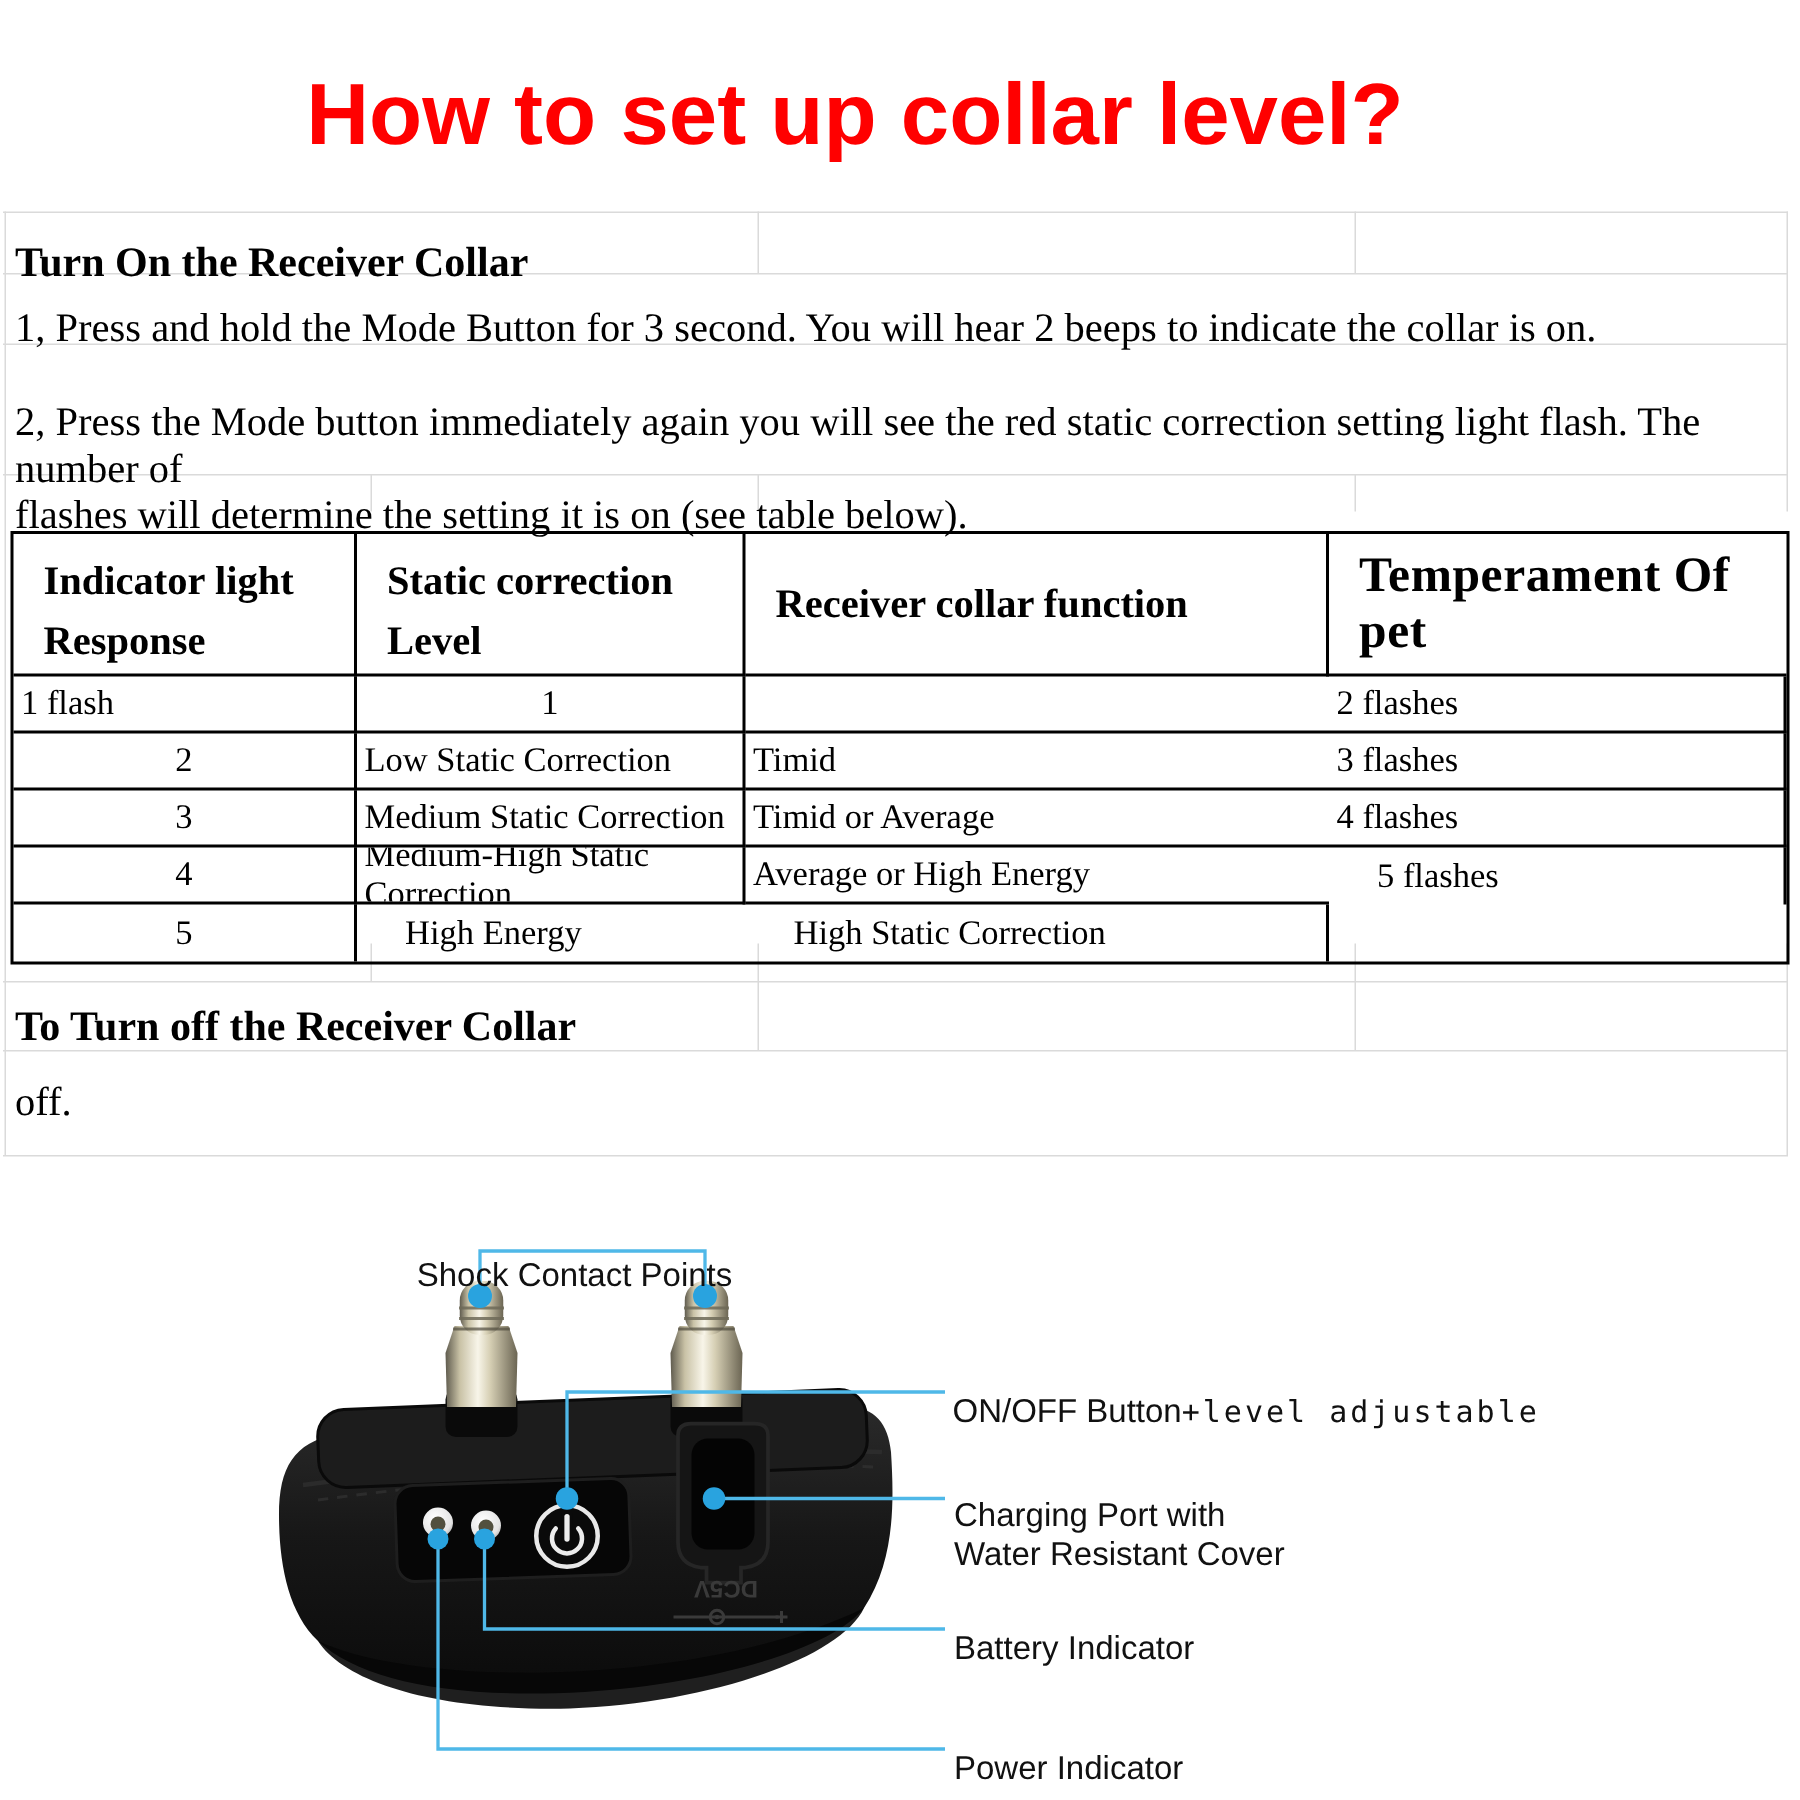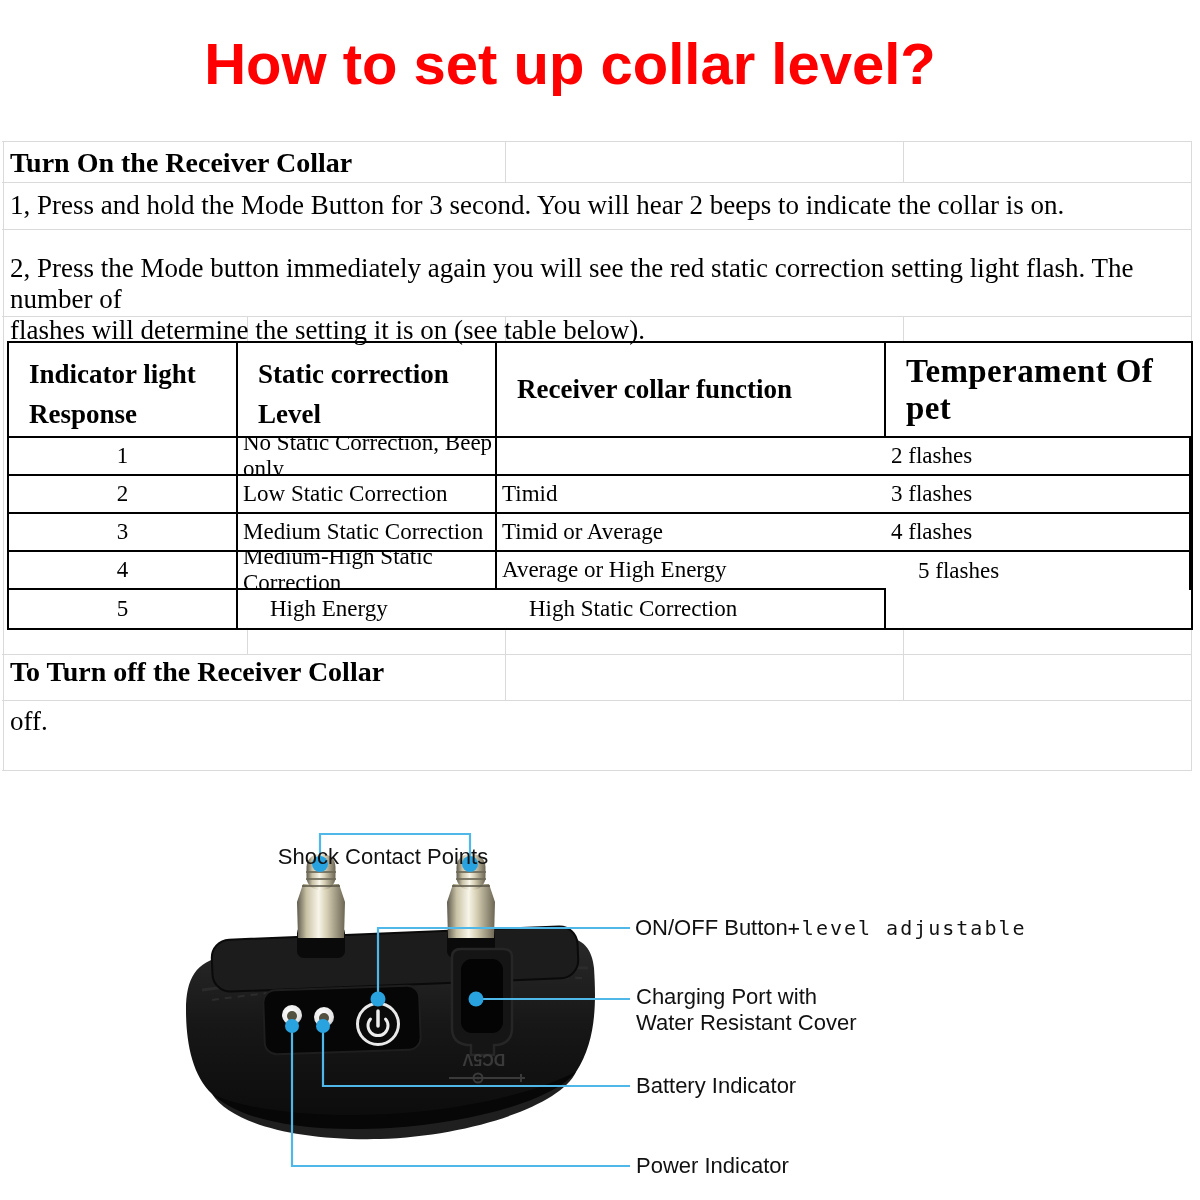--- a/index.html
+++ b/index.html
@@ -1,18 +1,18 @@
 <!DOCTYPE html>
 <html><head>
 <meta charset="utf-8">
 <style>
   html,body{margin:0;padding:0;background:#fff;}
   #page{position:relative;width:1200px;height:1200px;background:#ffffff;overflow:hidden;
         font-family:"Liberation Serif", serif;color:#000;}
-  .abs{position:absolute;}
+  .abs{position:absolute;margin-top:13px;}
   
   .gl-h{position:absolute;left:2px;width:1190px;height:1px;background:#dadada;}
   .gl-v{position:absolute;width:1px;background:#dadada;}
   
   #title{left:0;top:28px;width:1140px;text-align:center;
          font-family:"Liberation Sans", sans-serif;font-weight:bold;
          font-size:58px;line-height:72px;color:#ff0000;letter-spacing:0px;}
   
   .h-serif{font-weight:bold;font-size:28px;line-height:34px;}
   #h-on{left:10px;top:146px;}
@@ -31,21 +31,21 @@
           font-size:23px;overflow:hidden;}
   #ctable .last-col{border-right:none;}
   #ctable .last-row{border-bottom:none;padding-left:32px;}
   #ctable .th{font-weight:bold;font-size:27px;padding-left:20px;}
   #ctable .th-stack{flex-direction:column;align-items:flex-start;justify-content:flex-start;
           padding-top:11px;line-height:40px;}
   #ctable .th-wide{font-size:33px;letter-spacing:0.4px;}
   #ctable .num{justify-content:center;padding-left:0;}
   
   .dlabel{font-family:"Liberation Sans", sans-serif;font-size:22px;line-height:26px;color:#111;}
-  #lbl-shock{left:233px;top:844px;width:300px;text-align:center;}
+  #lbl-shock{left:233px;top:824px;width:300px;text-align:center;}
   #lbl-onoff{left:635px;top:915px;white-space:nowrap;}
   #lbl-onoff .mono{font-family:"DejaVu Sans Mono", monospace;font-size:20px;letter-spacing:2px;}
   #lbl-charging{left:636px;top:984px;}
   #lbl-battery{left:636px;top:1073px;}
   #lbl-power{left:636px;top:1153px;}
   #diagram-svg{position:absolute;left:0;top:780px;}
 </style>
 </head>
 <body>
 
@@ -90,22 +90,22 @@
       <span>Indicator light</span>
       <span>Response</span>
     </div>
     <div class="cell th th-stack">
       <span>Static correction</span>
       <span>Level</span>
     </div>
     <div class="cell th">Receiver collar function</div>
     <div class="cell th th-wide last-col">Temperament Of pet</div>
 
+    <div class="cell">1 flash</div>
     <div class="cell num">1</div>
-    <div class="cell">No Static Correction, Beep only</div>
     <div class="cell last-col"></div>
 
     <div class="cell">2 flashes</div>
     <div class="cell num">2</div>
     <div class="cell">Low Static Correction</div>
     <div class="cell last-col">Timid</div>
 
     <div class="cell">3 flashes</div>
     <div class="cell num">3</div>
     <div class="cell">Medium Static Correction</div>

